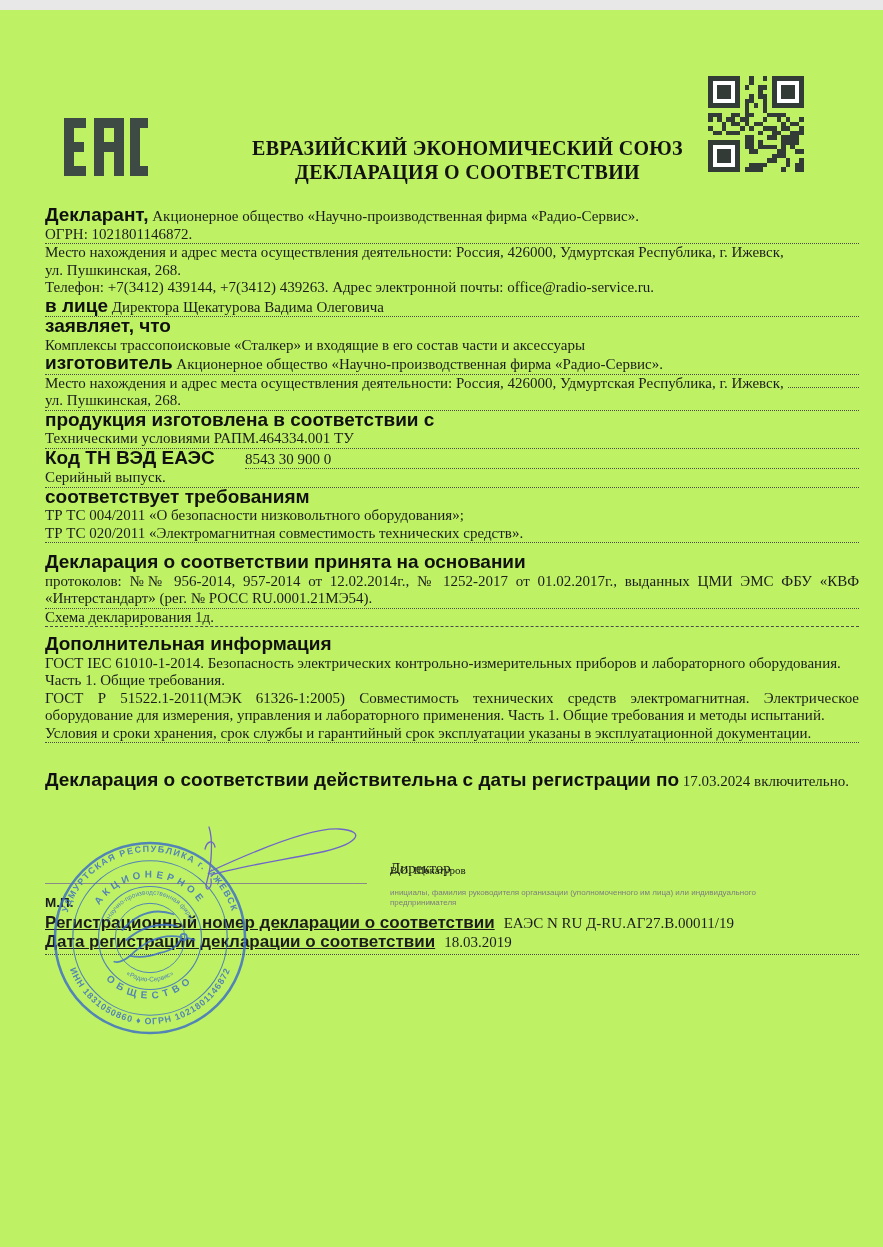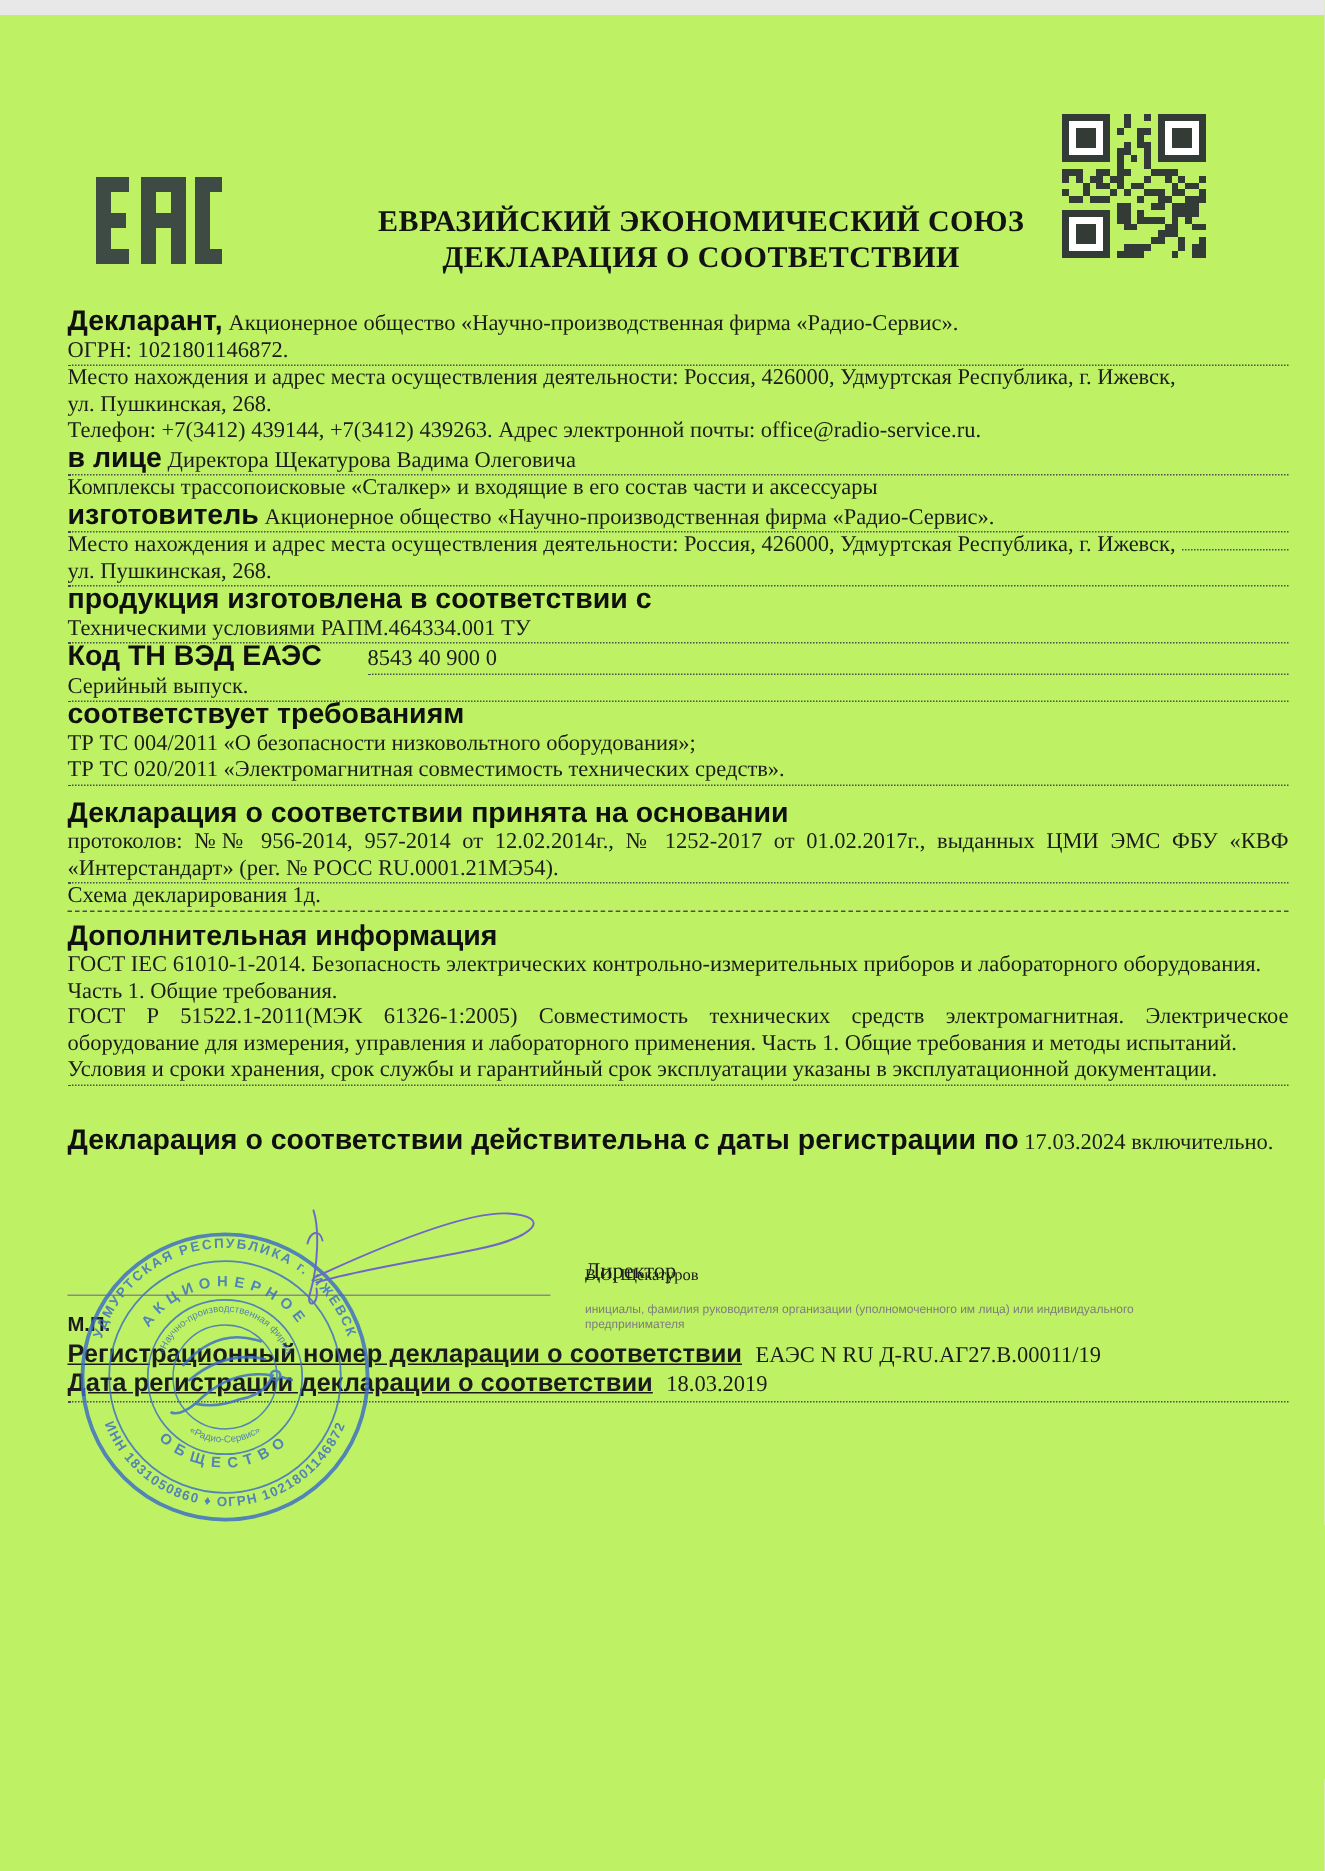--- a/index.html
+++ b/index.html
@@ -202,32 +202,33 @@
       </svg>
   </div>
 
   <div id="doc-body">
       <div class="line"><span class="lbl">Декларант,</span><span class="txt"> Акционерное общество «Научно-производственная фирма «Радио-Сервис».</span></div>
       <div class="line u-dot"><span class="txt">ОГРН: 1021801146872.</span></div>
       <div class="line"><span class="txt">Место нахождения и адрес места осуществления деятельности: Россия, 426000, Удмуртская Республика, г. Ижевск,</span></div>
       <div class="line"><span class="txt">ул. Пушкинская, 268.</span></div>
       <div class="line"><span class="txt">Телефон: +7(3412) 439144, +7(3412) 439263. Адрес электронной почты: office@radio-service.ru.</span></div>
       <div class="line u-dot"><span class="lbl">в лице</span><span class="txt"> Директора Щекатурова Вадима Олеговича</span></div>
+      <div class="line"><span class="lbl">заявляет, что</span></div>
       <div class="line"><span class="txt">Комплексы трассопоисковые «Сталкер» и входящие в его состав части и аксессуары</span></div>
       <div class="line u-dot"><span class="lbl">изготовитель</span><span class="txt"> Акционерное общество «Научно-производственная фирма «Радио-Сервис».</span></div>
       <div class="line flexline">
         <span class="txt">Место нахождения и адрес места осуществления деятельности: Россия, 426000, Удмуртская Республика, г. Ижевск,</span>
         <span class="fill"></span>
       </div>
       <div class="line u-dot"><span class="txt">ул. Пушкинская, 268.</span></div>
       <div class="line"><span class="lbl">продукция изготовлена в соответствии с</span></div>
       <div class="line u-dot"><span class="txt">Техническими условиями РАПМ.464334.001 ТУ</span></div>
       <div class="line flexline code">
         <span class="lbl">Код ТН ВЭД ЕАЭС</span>
-        <span class="code-wrap"><span class="txt">8543 40 900 0</span></span>
+        <span class="code-wrap"><span class="txt">8543 30 900 0</span></span>
       </div>
       <div class="line u-dot"><span class="txt">Серийный выпуск.</span></div>
       <div class="line"><span class="lbl">соответствует требованиям</span></div>
       <div class="line"><span class="txt">ТР ТС 004/2011 «О безопасности низковольтного оборудования»;</span></div>
       <div class="line u-dot"><span class="txt">ТР ТС 020/2011 «Электромагнитная совместимость технических средств».</span></div>
       <div class="line" style="margin-top: 10px;"><span class="lbl">Декларация о соответствии принята на основании</span></div>
       <div class="line u-dot just"><span class="txt">протоколов: №№ 956-2014, 957-2014 от 12.02.2014г., № 1252-2017 от 01.02.2017г., выданных ЦМИ ЭМС ФБУ «КВФ «Интерстандарт» (рег. № РОСС RU.0001.21МЭ54).</span></div>
       <div class="line u-dash"><span class="txt">Схема декларирования 1д.</span></div>
       <div class="line" style="margin-top: 8px;"><span class="lbl">Дополнительная информация</span></div>
       <div class="line"><span class="txt">ГОСТ IEC 61010-1-2014. Безопасность электрических контрольно-измерительных приборов и лабораторного оборудования. Часть 1. Общие требования.</span></div>

